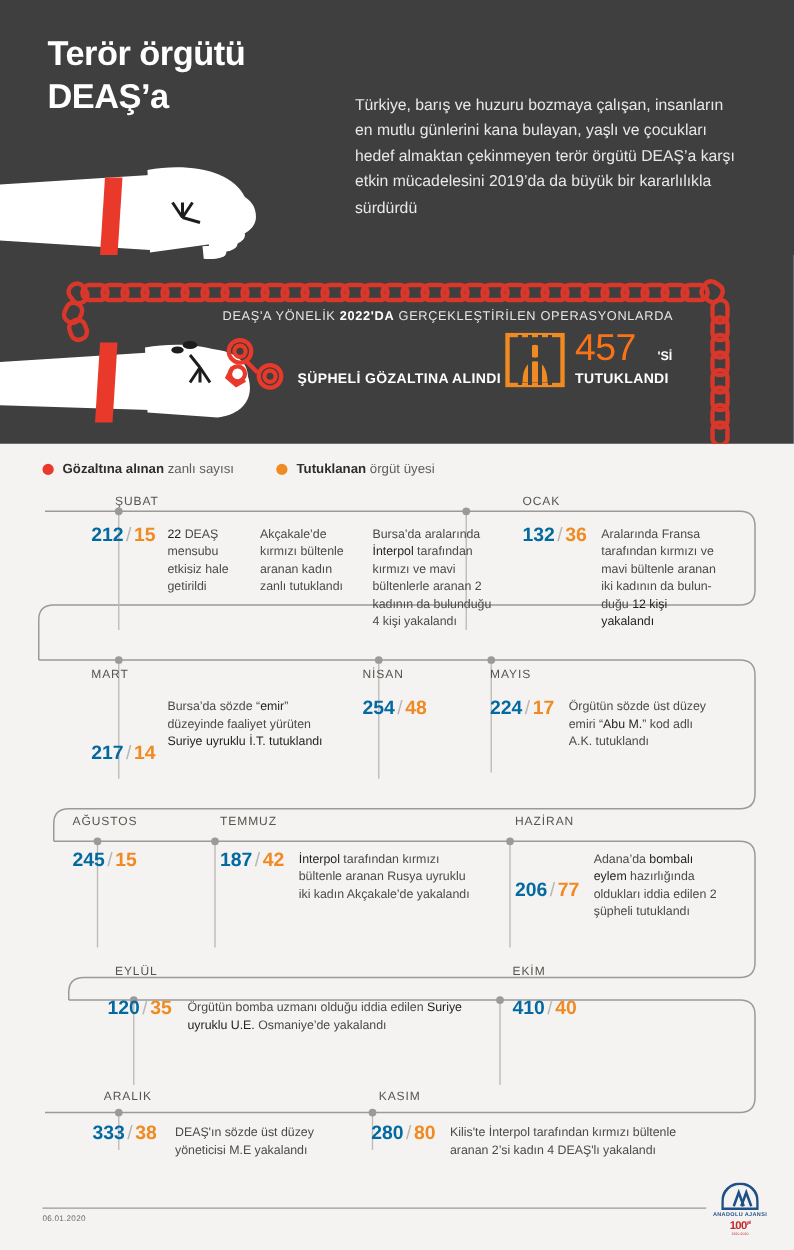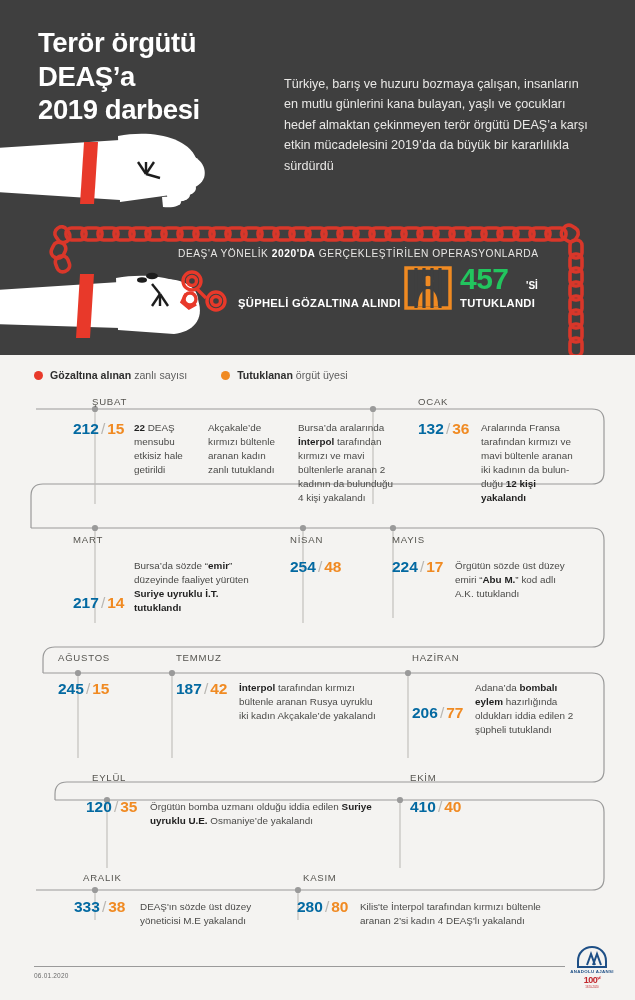--- a/index.html
+++ b/index.html
@@ -42,21 +42,21 @@
   .stat-num-red {
     position: absolute; left: 62px; top: -4px;
     color: #e8392a; font-size: 30px; font-weight: bold; letter-spacing: -0.5px;
   }
   .stat-sub-a {
     position: absolute; left: 62px; top: 31px;
     color: #ffffff; font-size: 11.2px; font-weight: bold; letter-spacing: 0.3px;
   }
   .stat-num-orange {
     position: absolute; left: 56px; top: -4px;
-    color: #22c55e; font-size: 30px; font-weight: bold; letter-spacing: -0.5px;
+    color: #f97316; font-size: 30px; font-weight: normal; letter-spacing: -0.5px;
   }
   .stat-suffix {
     position: absolute; left: 122px; top: 14px;
     color: #ffffff; font-size: 10px; font-weight: bold;
   }
   .stat-sub-b {
     position: absolute; left: 56px; top: 31px;
     color: #ffffff; font-size: 11.2px; font-weight: bold; letter-spacing: 0.3px;
   }
 
@@ -76,21 +76,21 @@
     position: absolute; font-size: 9.6px; color: #55544f; letter-spacing: 0.75px;
     white-space: nowrap;
   }
   .nums { position: absolute; white-space: nowrap; font-weight: bold; font-size: 15.5px; }
   .nums .n1 { color: #0369a1; }
   .nums .sl { color: #b9b7b3; font-weight: normal; padding: 0 2px; }
   .nums .n2 { color: #f08a22; }
   .note {
     position: absolute; font-size: 9.9px; line-height: 1.42; color: #4a4a48;
   }
-  .note b { font-weight: bold; color: #1f1f1f; }
+  .note b { font-weight: normal; color: #1f1f1f; }
 
   
   .footer-rule {
     position: absolute; left: 34px; top: 966px; width: 531px; height: 1px; background: #9a9a9a;
   }
   .footer-date {
     position: absolute; left: 34px; top: 972px; font-size: 6.5px; color: #6b6b6b; letter-spacing: 0.2px;
   }
   .logo { position: absolute; left: 563px; top: 946px; width: 58px; height: 46px; text-align: center; }
   .logo-name { font-size: 4.4px; color: #1e4f86; letter-spacing: 0.3px; font-weight: bold; margin-top: 1px; }
@@ -100,21 +100,20 @@
 </style>
 </head>
 <body>
 
 <div class="page">
 
   <div class="header">
 
     <div class="title">
       <span class="l1">Terör örgütü DEAŞ’a</span>
-      <span class="l2">2019 darbesi</span>
     </div>
 
     <div class="intro">Türkiye, barış ve huzuru bozmaya çalışan, insanların en mutlu günlerini kana bulayan, yaşlı ve çocukları hedef almaktan çekinmeyen terör örgütü DEAŞ’a karşı etkin mücadelesini 2019’da da büyük bir kararlılıkla sürdürdü</div>
 
     <svg class="graphic" viewBox="0 0 635 230">
 
       <g>
         <path d="M -5 20 L 120 12 L 170 40 L 175 62 L 120 72 L -5 64 Z" fill="#ffffff"></path>
         <path d="M 118 8 C 150 2 186 8 196 30 C 204 48 196 62 178 66 L 120 74 Z" fill="#ffffff"></path>
         <path d="M 150 26 C 178 20 200 26 204 40 C 208 54 196 62 176 64 L 140 62 Z" fill="#ffffff"></path>
@@ -192,21 +191,21 @@
         <rect x="570" y="126" width="12" height="18" rx="5.5"></rect>
         <rect x="570" y="140" width="12" height="18" rx="5.5"></rect>
         <rect x="570" y="154" width="12" height="18" rx="5.5"></rect>
         <rect x="570" y="168" width="12" height="18" rx="5.5"></rect>
         <rect x="570" y="182" width="12" height="18" rx="5.5"></rect>
         <rect x="570" y="196" width="12" height="18" rx="5.5"></rect>
         <rect x="570" y="210" width="12" height="18" rx="5.5"></rect>
       </g>
     </svg>
 
-    <div class="stats-caption"><span>DEAŞ'A YÖNELİK </span><b>2020'DA</b><span> GERÇEKLEŞTİRİLEN OPERASYONLARDA</span></div>
+    <div class="stats-caption"><span>DEAŞ'A YÖNELİK </span><b>2022'DA</b><span> GERÇEKLEŞTİRİLEN OPERASYONLARDA</span></div>
 
     <div class="stat-a">
       <svg width="56" height="50" viewBox="0 0 56 50" style="position:absolute;left:0;top:2px">
         <g fill="none" stroke="#e8392a" stroke-width="3.4">
           <circle cx="16" cy="13" r="9"></circle>
           <circle cx="16" cy="13" r="4.5"></circle>
           <circle cx="40" cy="33" r="9"></circle>
           <circle cx="40" cy="33" r="4.5"></circle>
           <path d="M 20 20 L 30 30"></path>
           <circle cx="14" cy="31" r="6"></circle>

